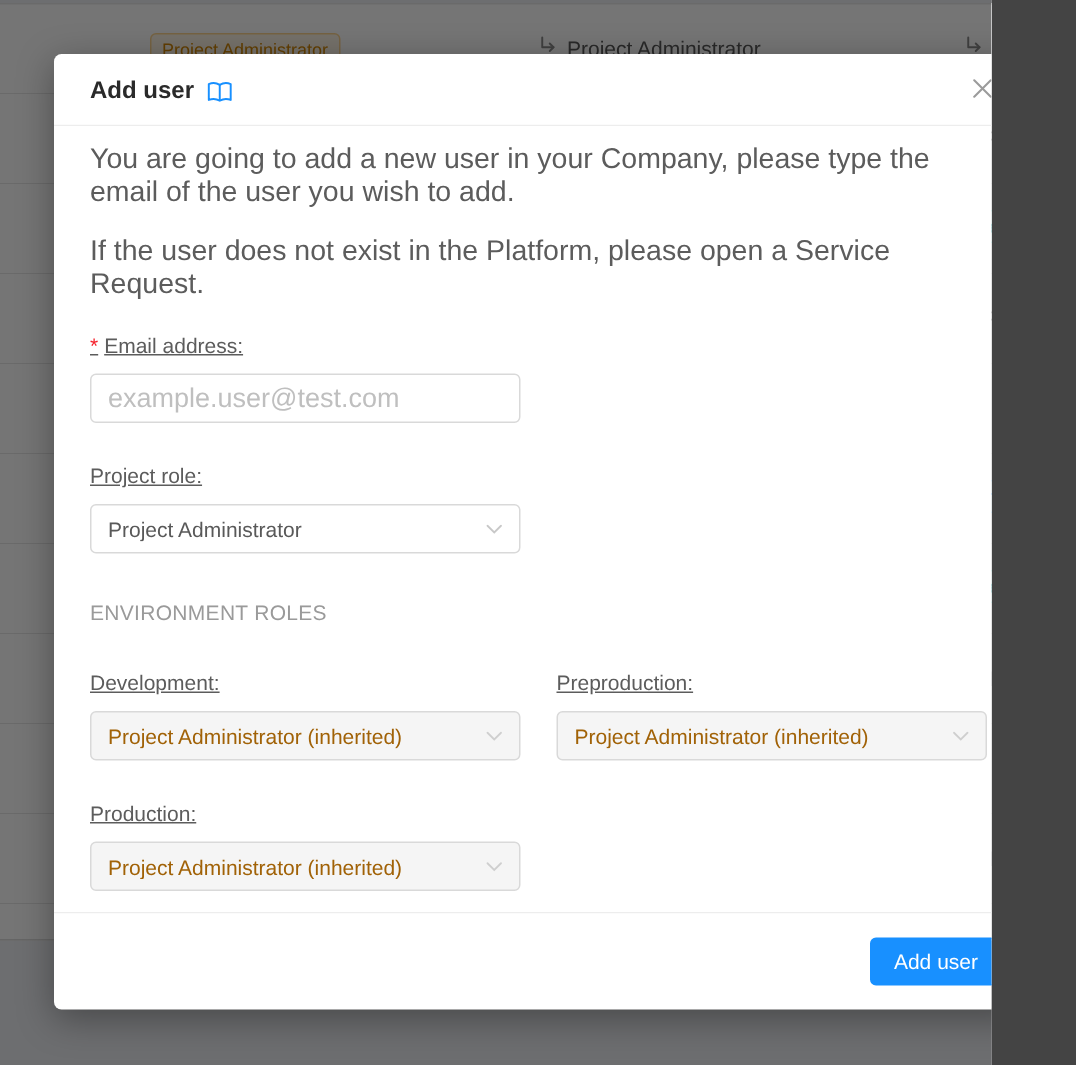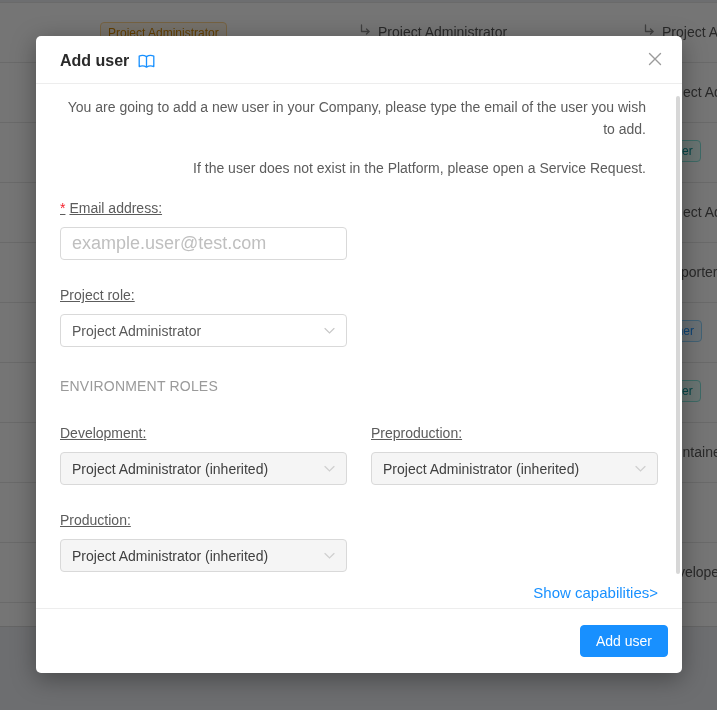--- a/index.html
+++ b/index.html
@@ -1,18 +1,18 @@
 <!DOCTYPE html>
 <html><head>
 <meta charset="utf-8">
 <style>
   * { margin:0; padding:0; box-sizing:border-box; }
   html,body { background:#444; }
   body { font-family:"Liberation Sans", sans-serif; }
-  .screen { position:relative; width:717px; height:710px; overflow:hidden; background:#eef0f3; }
+  .screen { position:relative; width:661px; height:710px; overflow:hidden; background:#eef0f3; }
 
   
   .bd-table {
     position:absolute; left:0; top:2px; width:717px; height:625px;
     background-color:#fff;
     background-image:repeating-linear-gradient(to bottom, #ffffff 0 59px, #e8e8e8 59px 60px);
     border-top:1px solid #e8e8e8; border-bottom:1px solid #dcdcdc;
   }
   .bd-item { position:absolute; white-space:nowrap; z-index:1; }
   .bd-text { font-size:14px; color:#595959; line-height:20px; }
@@ -31,34 +31,34 @@
     background:#fff; border-radius:5px; z-index:3;
     box-shadow:0 6px 24px rgba(0,0,0,0.35);
     display:flex; flex-direction:column;
   }
   .modal-header { position:relative; height:48px; padding:14px 24px 0; border-bottom:1px solid #ededed; border-radius:5px 5px 0 0; }
   .modal-title { display:inline-flex; align-items:center; gap:9px; font-size:16px; font-weight:700; color:#2a2a2a; line-height:22px; }
   .close-btn { position:absolute; top:51px; right:19px; top:51px; width:16px; height:16px; cursor:pointer; display:flex; align-items:center; justify-content:center; }
   .modal-header .close-btn { top:15px; }
 
   .modal-body { position:relative; flex:1; padding:12px 24px 8px; overflow:hidden; }
-  .intro { font-size:14px; line-height:22px; color:#5c5c5c; margin:0 0 17px; width:586px;text-align:right; }
+  .intro { font-size:19px; line-height:22px; color:#5c5c5c; margin:0 0 17px; width:586px; }
   .intro.second { margin-bottom:22px; }
 
   .form-grid { display:grid; grid-template-columns:287px 287px; column-gap:24px; }
   .field { }
   .field-label { font-size:14px; color:#5c5c5c; line-height:15px; display:block;text-decoration:underline; }
   .req { color:#f5222d; margin-right:4px; }
   .control { margin-top:11px; position:relative; height:33px; border:1px solid #d9d9d9; border-radius:4px; background:#fff; display:flex; align-items:center; }
   .control input { width:100%; height:100%; border:0; outline:none; background:transparent; padding:0 11px; font-size:18px; font-family:"Liberation Sans", sans-serif; color:#5f5f5f; border-radius:4px; }
   .control input::placeholder { color:#bfbfbf; }
   .select-value { padding:0 24px 0 11px; font-size:14px; color:#595959; overflow:hidden; text-overflow:ellipsis; white-space:nowrap; }
   .chevron { position:absolute; right:11px; top:50%; transform:translateY(-50%); display:flex; }
   .control.disabled { background:#f5f5f5; cursor:not-allowed; }
-  .control.disabled .select-value { color:#404040; }
+  .control.disabled .select-value { color:#a16207; }
 
   .mt28 { margin-top:28px; }
   .section-heading { margin-top:32px; font-size:14px; font-weight:400; color:#9a9a9a; letter-spacing:.2px; line-height:15px; }
   .env-grid { margin-top:32px; }
 
   .link-row { margin-top:12px; text-align:right; width:598px; }
   .capabilities-link { font-size:15px; color:#1890ff; text-decoration:none; line-height:16px; cursor:pointer; }
 
   .scroll-thumb { position:absolute; right:2px; top:12px; width:4px; height:478px; background:#d7d7d7; border-radius:2px; }
 

